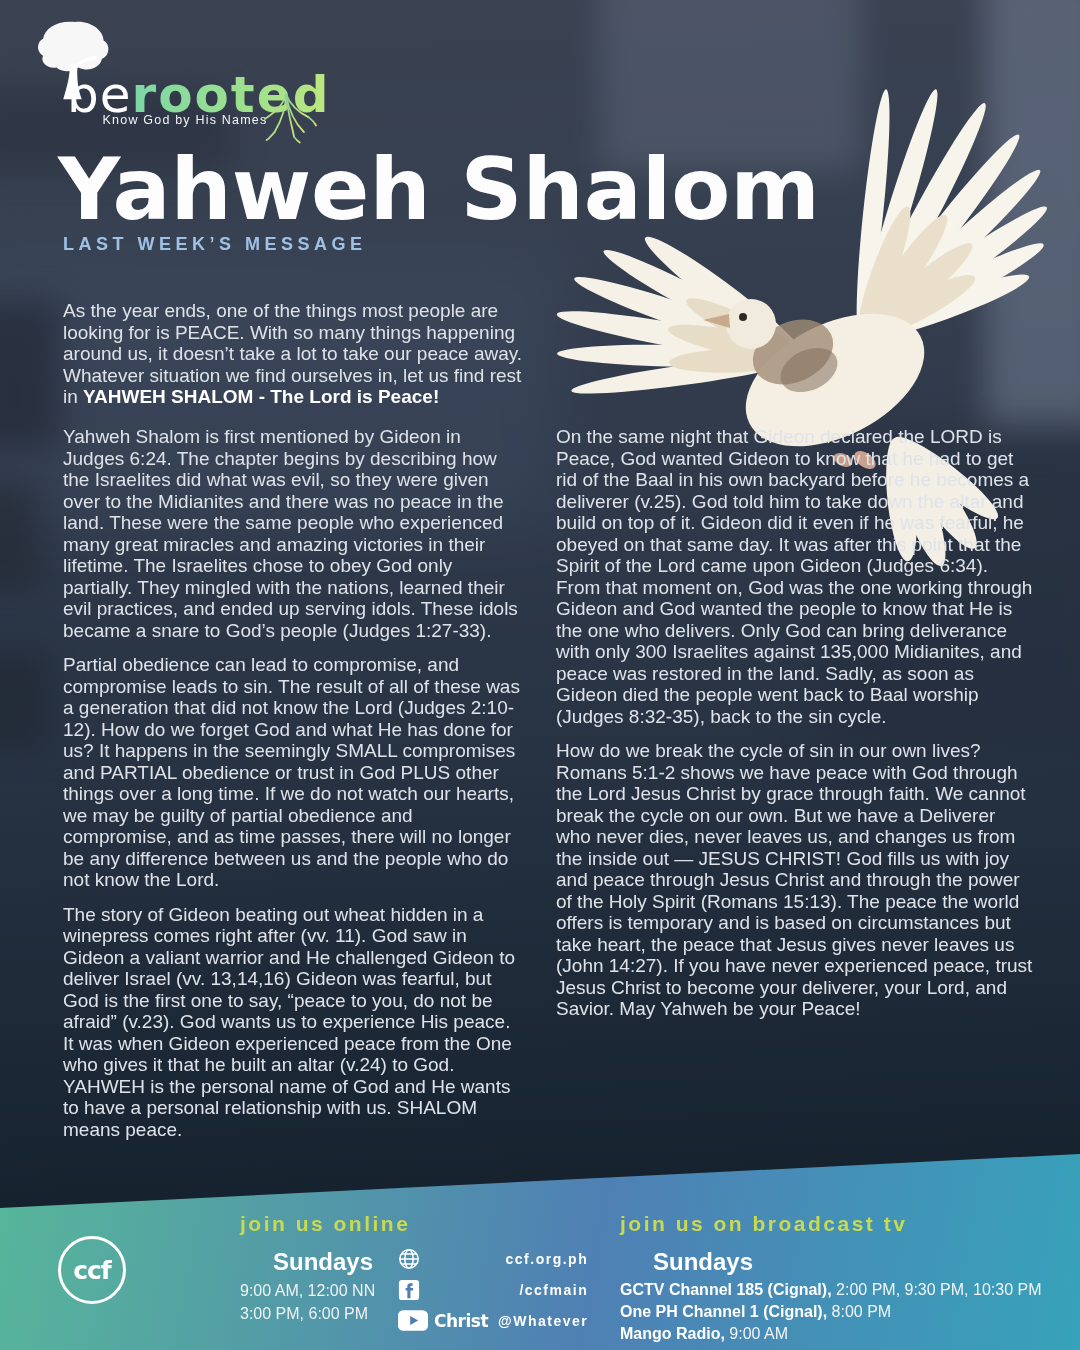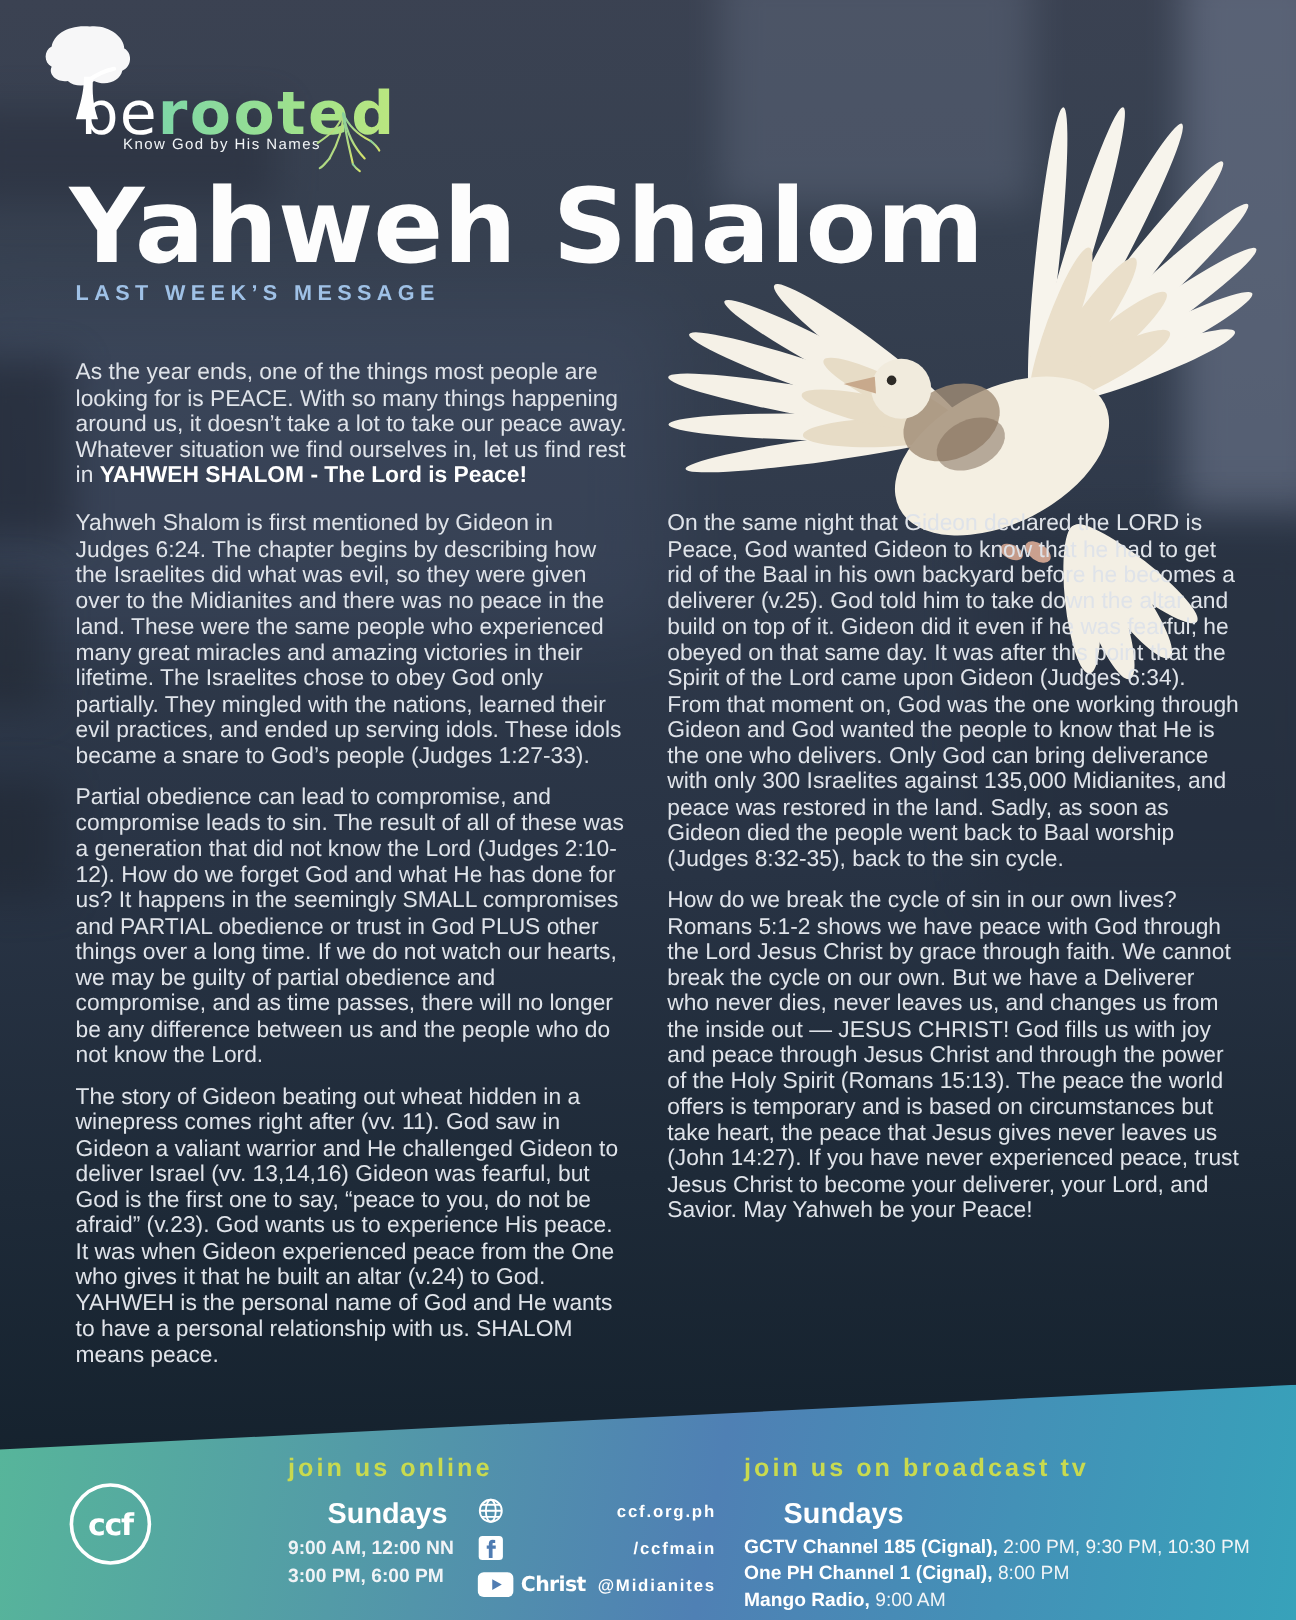--- a/index.html
+++ b/index.html
@@ -54,21 +54,21 @@
   .ccf-logo{position:absolute;left:58px;top:86px;width:62px;height:62px;border:3.5px solid #ffffff;
     border-radius:50%;display:flex;align-items:center;justify-content:center;
     font-family:"DejaVu Sans",sans-serif;font-weight:700;font-size:25px;letter-spacing:-1px;}
   .fblock{position:absolute;top:62px;}
   .online{left:240px;}
   .broadcast{left:620px;}
   .fheading{font-weight:700;font-size:21px;letter-spacing:2.5px;color:#c9da4f;}
   .frow{display:flex;margin-top:12px;}
   .schedule{width:158px;}
   .fday{font-weight:700;font-size:24px;margin-bottom:3px;margin-left:33px;}
-  .ftime{font-size:16px;line-height:23px;color:#f0f3f6;font-weight:bold;}
+  .ftime{font-size:16px;line-height:23px;color:#f0f3f6;}
   .links .link-row{display:flex;align-items:center;gap:10px;margin-bottom:9px;justify-content:space-between;}
   .link-label{font-size:14px;letter-spacing:1.5px;font-weight:700;color:#ffffff;}
   .yt-brand{font-family:"DejaVu Sans",sans-serif;font-weight:700;font-size:17px;letter-spacing:-0.5px;margin-left:-4px;}
   .bline{font-size:16px;line-height:22px;color:#f2f5f7;}
   .bline b{color:#ffffff;}
 </style>
 </head>
 <body>
 
 <div class="page">
@@ -210,21 +210,21 @@
               <path d="M16.5 12.6 h-2.9 V21 h-3.4 v-8.4 H8.3 V9.7 h1.9 V7.9 c0-2 1.2-3.3 3.4-3.3 l2.4 .1 v2.7 h-1.6 c-.6 0 -.8 .3 -.8 .9 v1.4 h2.9 z" fill="#4f7cb2"></path>
             </svg>
             <span class="link-label">/ccfmain</span>
           </div>
           <div class="link-row">
             <svg width="30" height="21" viewBox="0 0 32 22" aria-hidden="true">
               <rect x="0" y="0" width="32" height="22" rx="5.5" fill="#ffffff"></rect>
               <path d="M13 6.2 L21.5 11 L13 15.8 Z" fill="#4f7cb2"></path>
             </svg>
             <span class="yt-brand">Christ</span>
-            <span class="link-label">@Midianites</span>
+            <span class="link-label">@Whatever</span>
           </div>
         </div>
       </div>
     </div>
 
     <div class="fblock broadcast">
       <div class="fheading">join us on broadcast tv</div>
       <div class="frow">
         <div>
           <div class="fday">Sundays</div>

